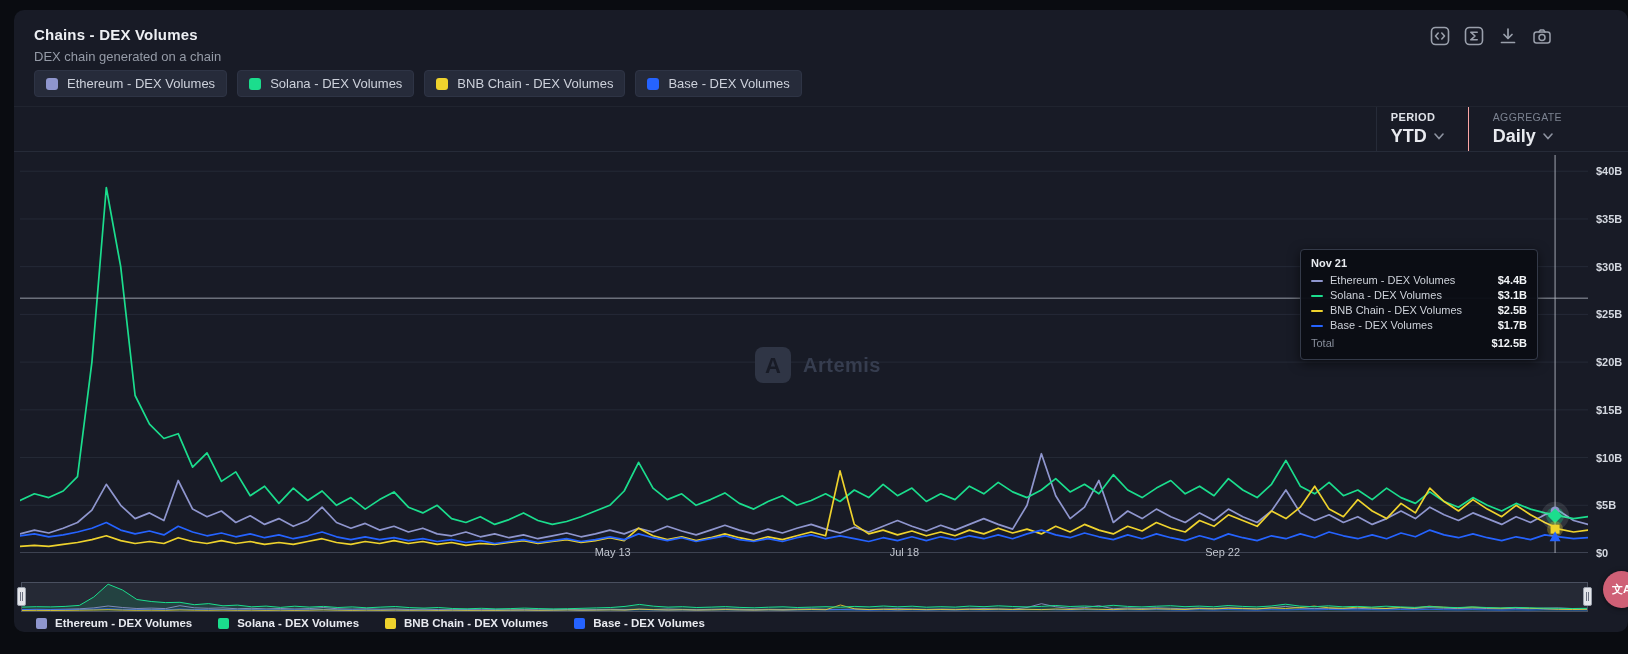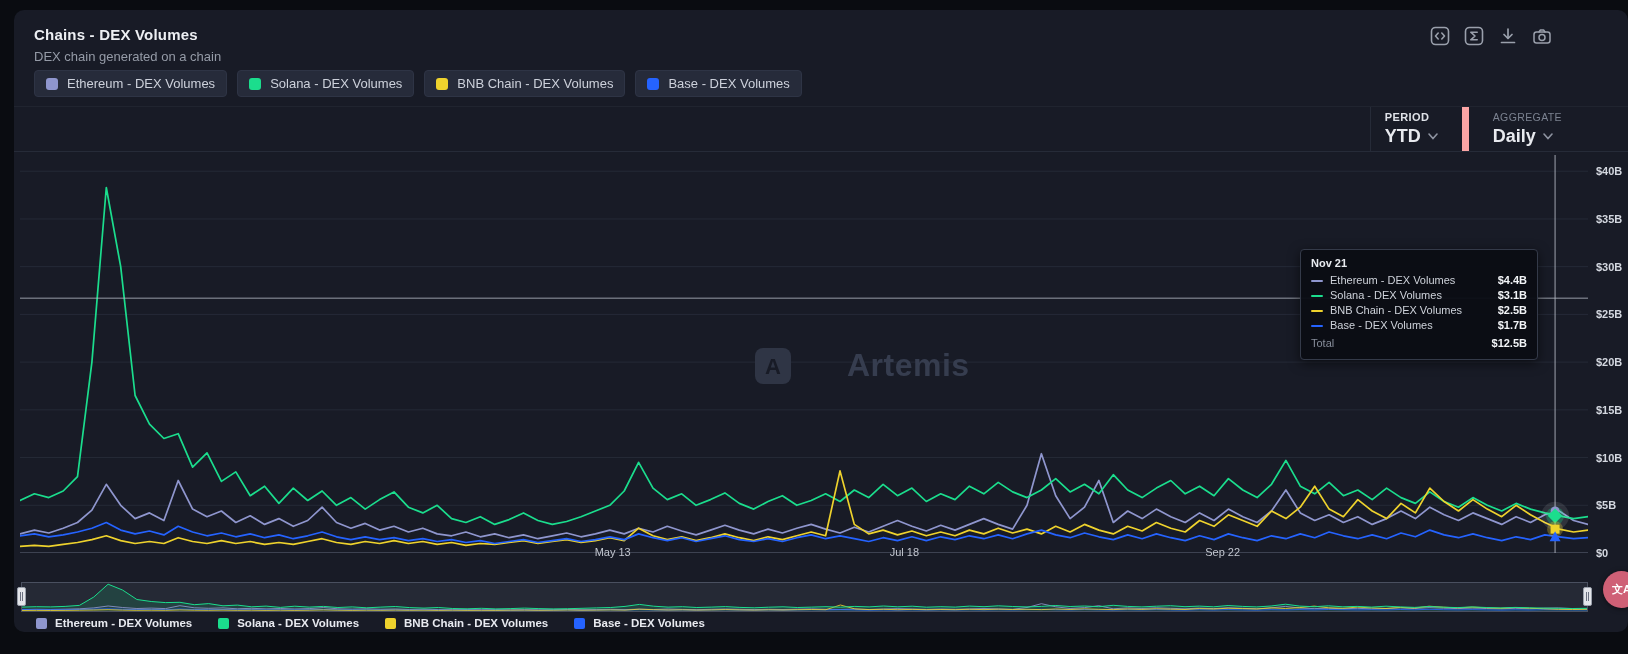--- a/index.html
+++ b/index.html
@@ -25,33 +25,33 @@
     background:#262b3a; border:1px solid #2e3445; border-radius:4px;
     padding:5px 11px; font-size:13px; color:#cdd1db; cursor:pointer; height:27px;
   }
   .swatch { width:12px; height:12px; border-radius:3px; flex:0 0 auto; }
 
   .controls { position:absolute; left:0; right:0; top:96px; height:46px;
     border-top:1px solid #20242f; border-bottom:1px solid #262b38; }
   .controls-inner { position:absolute; right:52px; top:0; height:100%; display:flex; align-items:stretch; }
   .ctrl-cell { display:flex; flex-direction:column; justify-content:center; gap:3px; padding:0 14px; cursor:pointer; }
   .ctrl-cell.period { border-left:1px solid #262b38; padding-right:24px; }
-  .ctrl-cell.aggregate { border-left:7px solid #fca5a5;padding-left:24px; }
+  .ctrl-cell.aggregate { border-left:1px solid #fca5a5;padding-left:24px; }
   .ctrl-label { font-size:11px; font-weight:700; color:#dfe2e8; letter-spacing:.4px; }
   .ctrl-label.dim { color:#7b8290; font-weight:400; font-size:10.5px; }
   .ctrl-value { display:flex; align-items:center; gap:7px; font-size:18px; font-weight:600; color:#e8eaef; }
   .chev { width:10px; height:7px; color:#8d93a0; }
   .chev svg { display:block; width:100%; height:100%; }
 
   .chart-region { position:absolute; left:6px; top:145px; width:1608px; height:420px; }
   .ylab { position:absolute; left:1576px; width:46px; font-size:11px; font-weight:700; color:#d3d7df; }
   .xlab { position:absolute; top:391px; width:60px; text-align:center; font-size:11px; color:#c2c6cf; }
 
   .watermark { position:absolute; left:741px; top:337px; display:flex; align-items:center; gap:12px; pointer-events:none; }
-  .wm-text { font-size:32px; font-weight:800; color:#363d4f; letter-spacing:.5px;margin-left:44px; }
+  .wm-text { font-size:20px; font-weight:800; color:#363d4f; letter-spacing:.5px; }
 
   .tooltip {
     position:absolute; left:1286px; top:239px; width:238px; z-index:6;
     background:rgba(10,13,20,.96); border:1px solid #343a49; border-radius:4px;
     padding:7px 10px 8px; box-shadow:0 3px 12px rgba(0,0,0,.55);
   }
   .tt-date { font-size:11px; font-weight:700; color:#e9ebf0; margin-bottom:4px; }
   .tt-row { display:flex; align-items:center; font-size:11px; color:#ced2da; line-height:15px; white-space:nowrap; }
   .tt-dash { width:12px; height:2px; margin-right:7px; border-radius:1px; flex:0 0 auto; }
   .tt-val { margin-left:auto; font-weight:700; color:#f2f4f7; }

